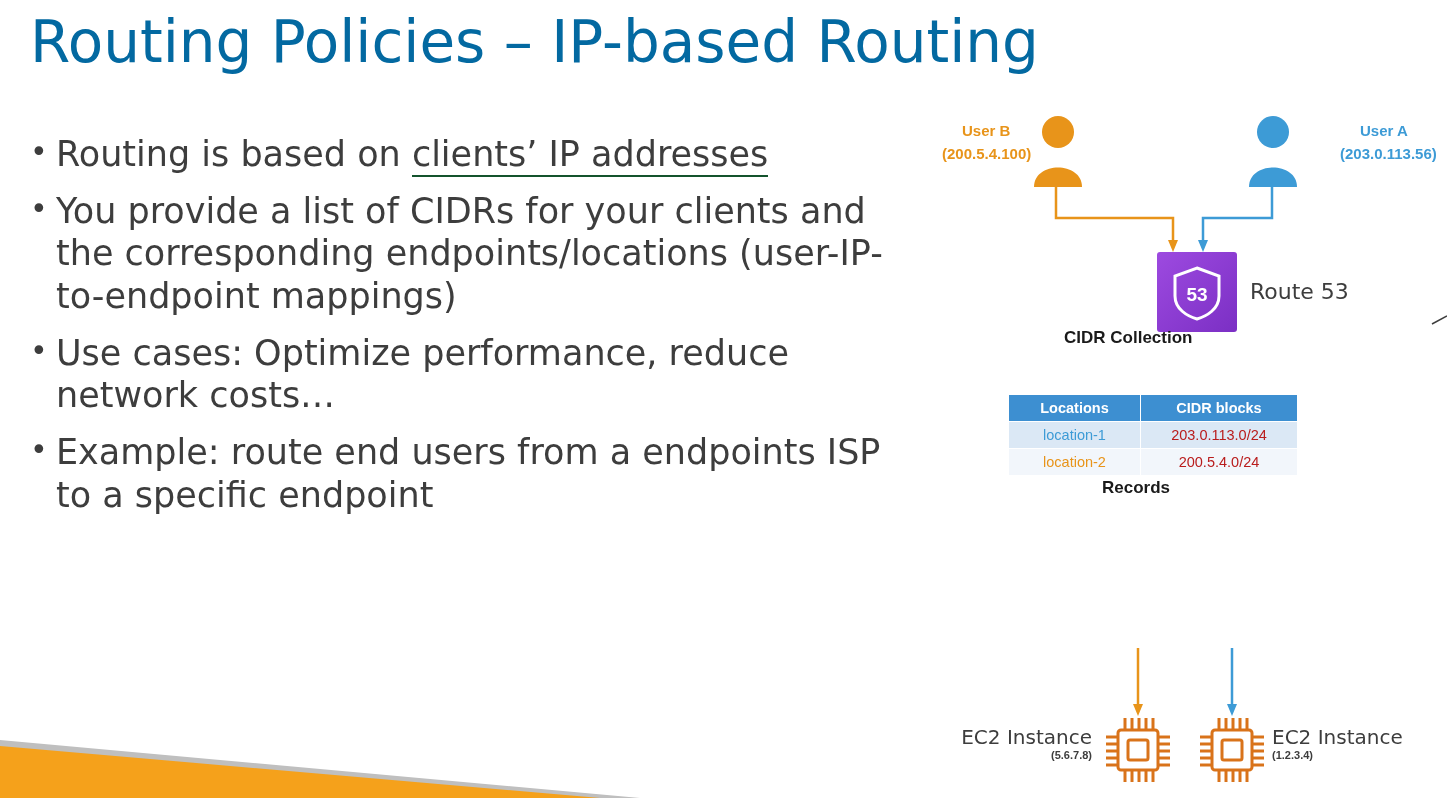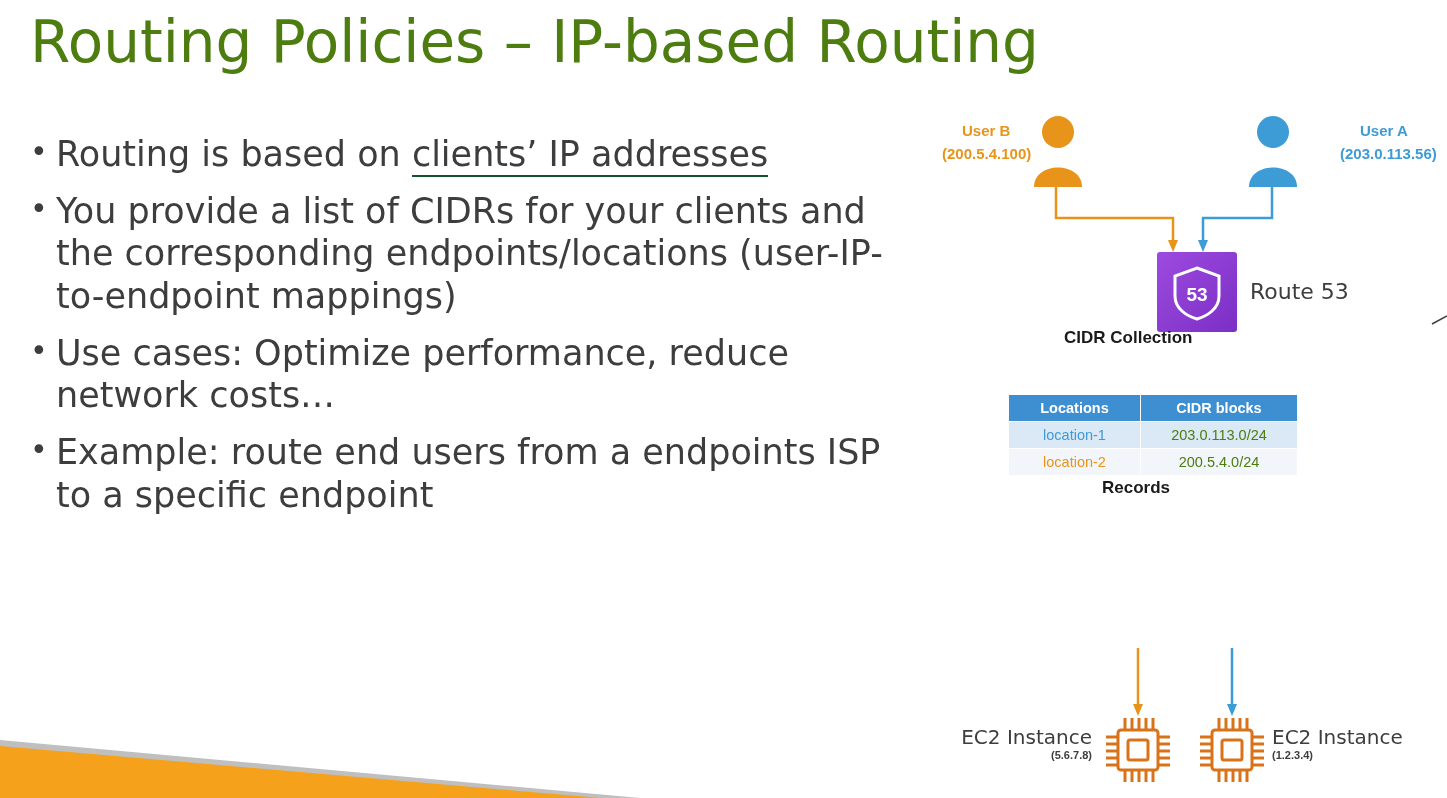--- a/index.html
+++ b/index.html
@@ -9,21 +9,21 @@
     font-family:"Liberation Sans", sans-serif;
     overflow:hidden;
     position:relative;
   }
   
   #slide-title{
     position:absolute;
     left:30px; top:8px;
     font-size:58px;
     font-weight:400;
-    color:#4d7c0f;
+    color:#0369a1;
     letter-spacing:0px;
     font-family:"DejaVu Sans", sans-serif;
     white-space:nowrap;
   }
   
   #bullets{
     position:absolute;
     left:30px; top:133px;
     width:880px;
   }
@@ -109,21 +109,21 @@
     padding:5px 8px;
     text-align:center;
     border:1px solid #ffffff;
     white-space:nowrap;
   }
   table.awst td{
     padding:5px 8px;
     text-align:center;
     border:1px solid #ffffff;
     white-space:nowrap;
-    color:#4d7c0f;
+    color:#b91c1c;
   }
   table.awst tr.odd td{background:#dbe8f5;}
   table.awst tr.even td{background:#f2f6fb;}
   td.loc-orange{color:#e8941a !important;}
   td.loc-blue{color:#3d9bd6 !important;}
   .ec2-label{
     position:absolute;
     font-size:20px;
     color:#3d3d3d;
     font-family:"DejaVu Sans", sans-serif;

